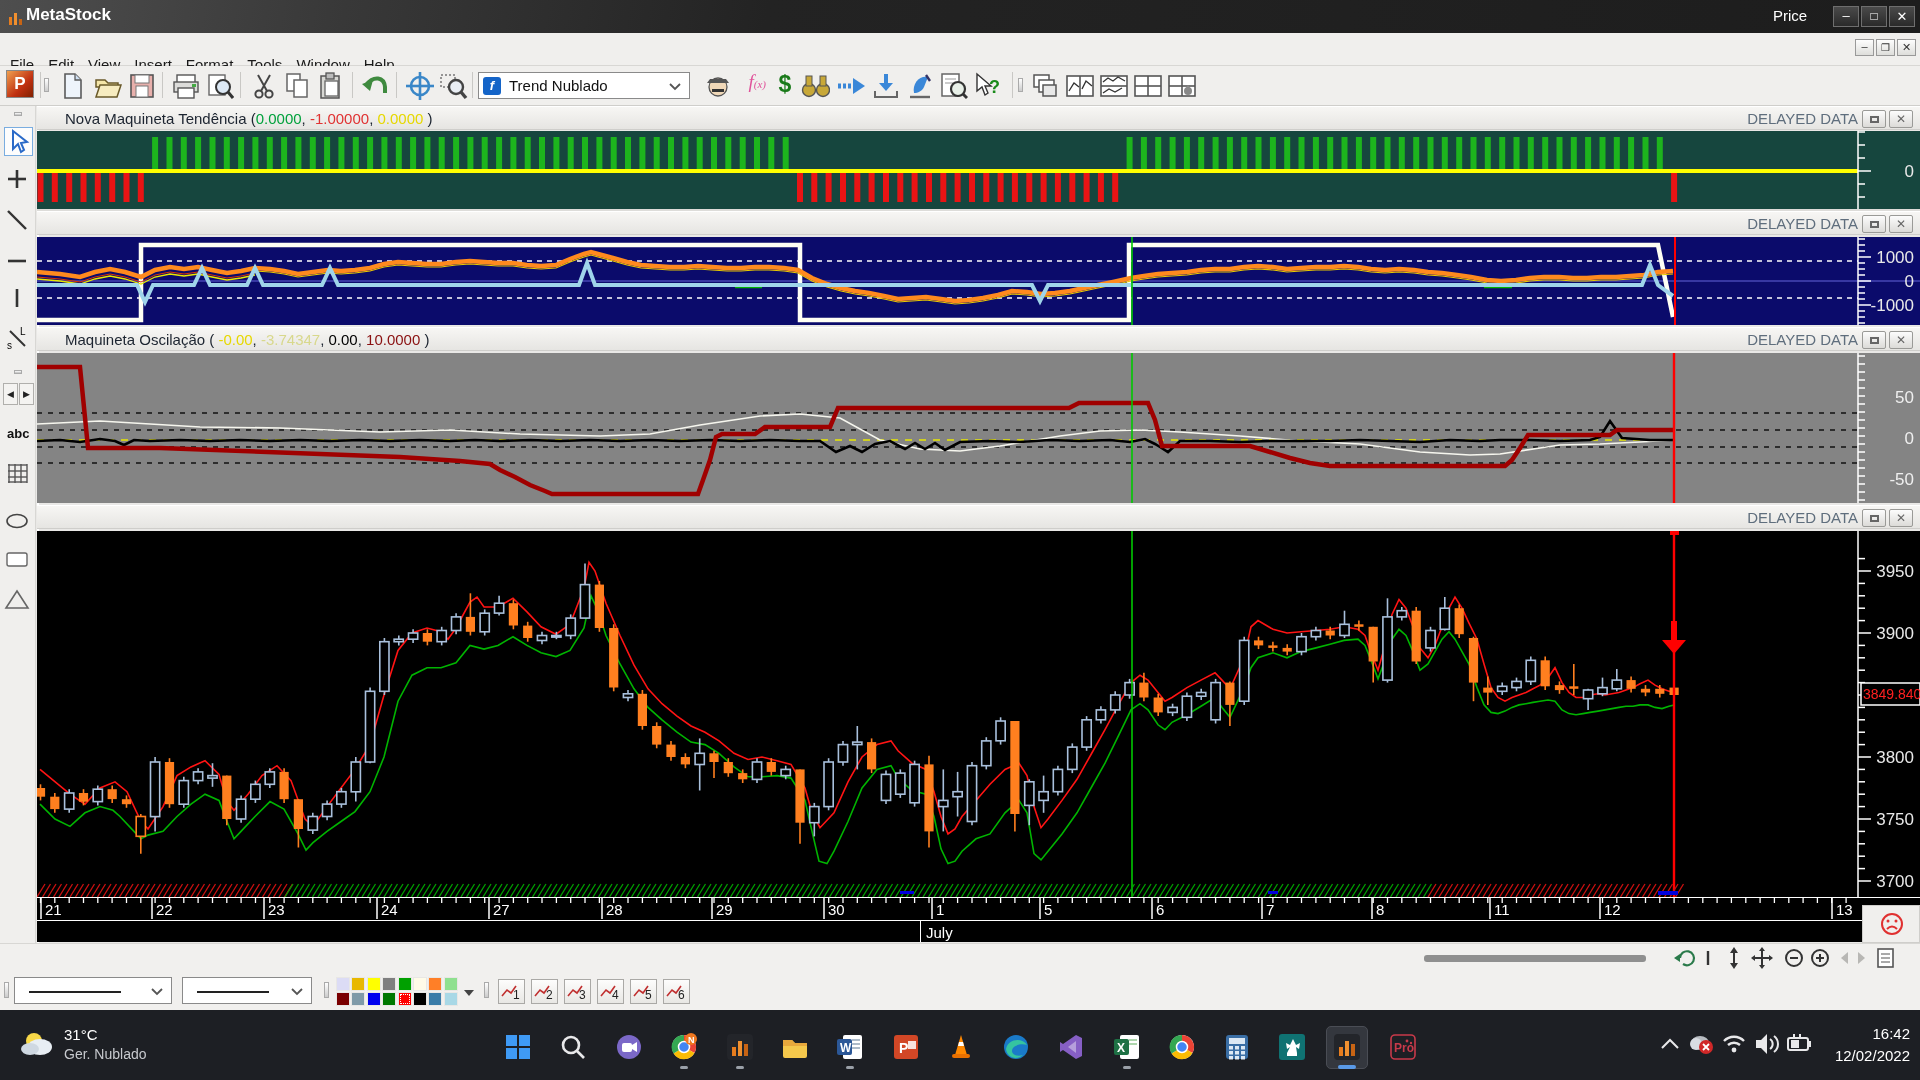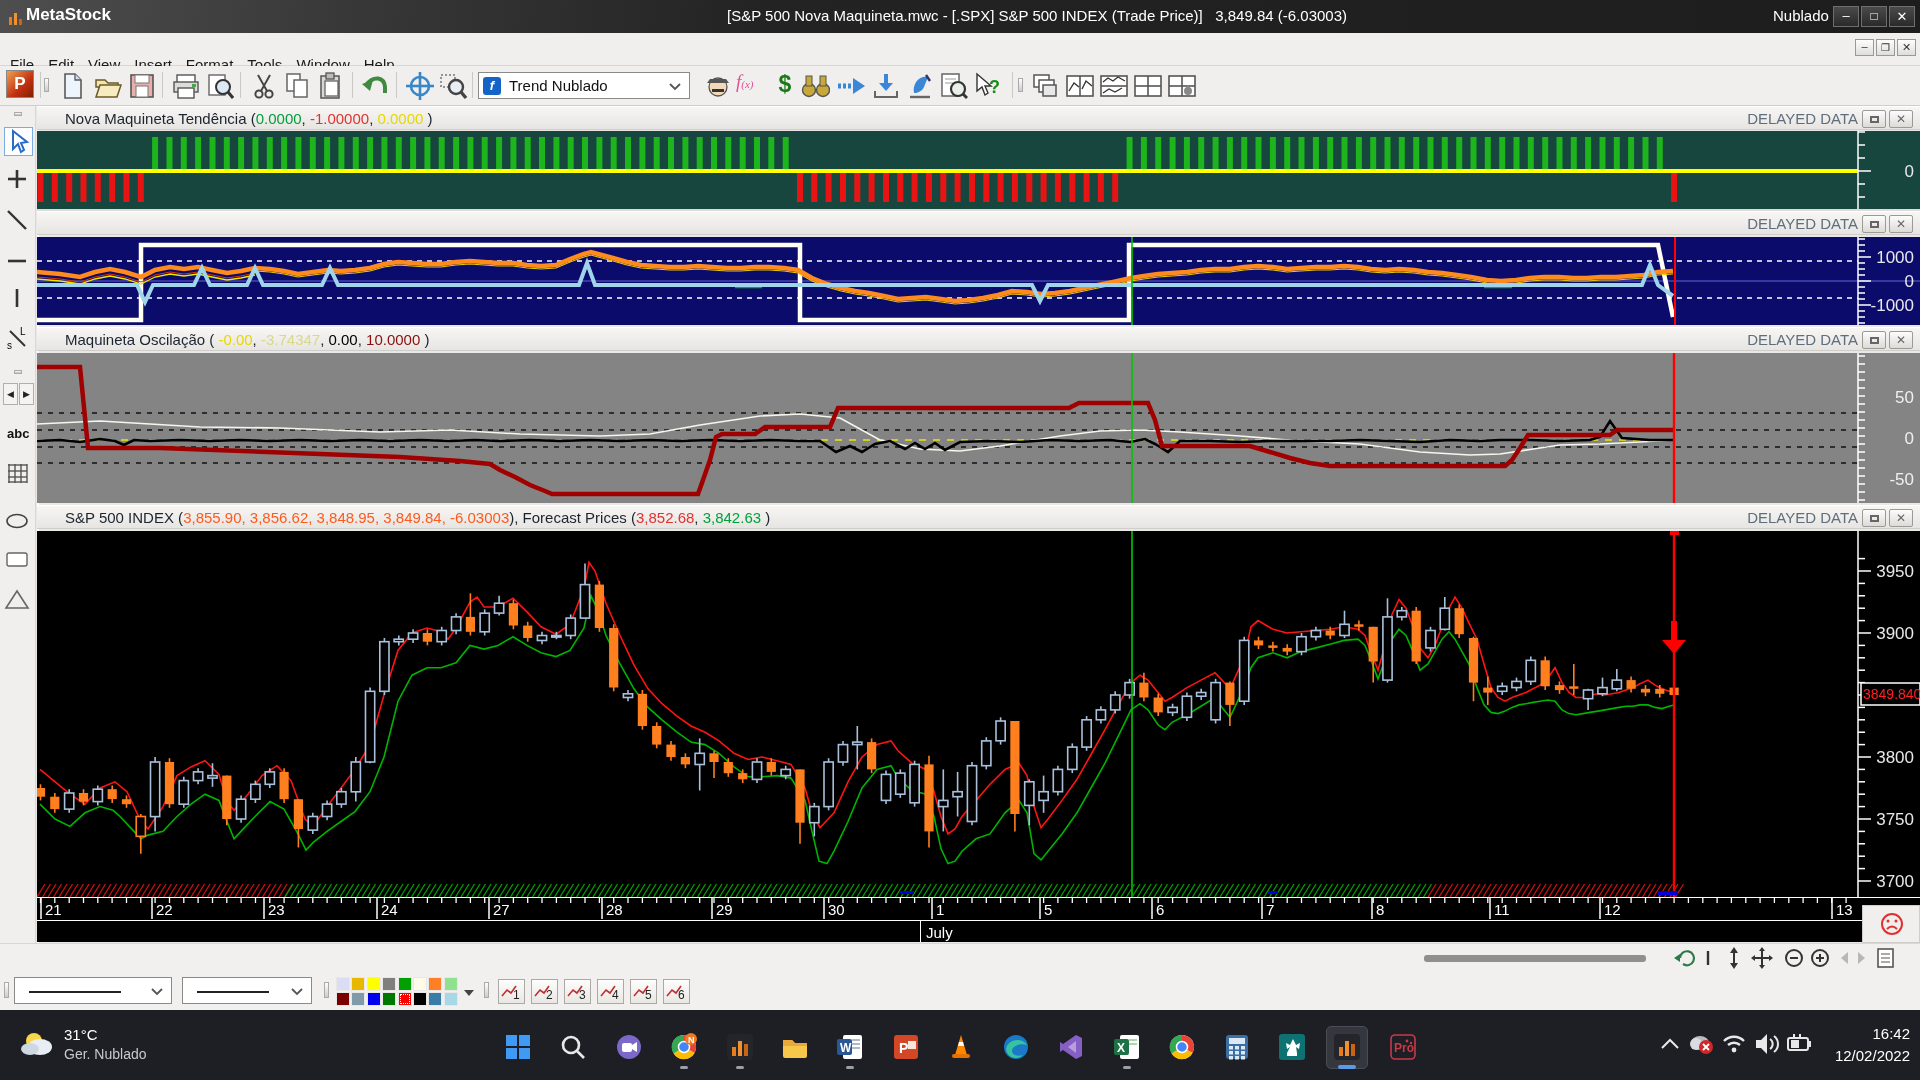--- a/index.html
+++ b/index.html
@@ -11,22 +11,21 @@
 .mi{display:inline-block;margin-right:14px}
 </style></head><body>
 
 <div class="abs" style="left:0;top:0;width:1920px;height:33px;background:linear-gradient(100deg,#4e4e4e 0%,#383838 18%,#232323 40%,#1d1d1d 100%);">
 <svg width="18" height="18" style="position:absolute;left:8px;top:8px">
       <rect x="1" y="9" width="3" height="8" fill="#e87d1e"></rect>
       <rect x="6" y="5" width="3" height="12" fill="#f09030"></rect>
       <rect x="11" y="11" width="3" height="6" fill="#c86414"></rect>
     </svg>
 <div class="abs" style="left:26px;top:5px;color:#fff;font-size:17px;font-weight:bold">MetaStock</div>
-<div class="abs" style="left:727px;top:7px;color:#fff;font-size:15px">[S&amp;P 500 Nova Maquineta.mwc - [.SPX] S&amp;P 500 INDEX (Trade Price)]&nbsp;&nbsp;&nbsp;3,849.84 (-6.03003)</div>
-<div class="abs" style="left:1773px;top:7px;color:#fff;font-size:15px">Nublado</div>
+<div class="abs" style="left:1773px;top:7px;color:#fff;font-size:15px">Price</div>
 <div class="abs" style="left:1833px;top:6px;width:26px;height:21px;background:linear-gradient(#4a4a4a,#2a2a2a);border:1px solid #6e6e6e;color:#fff;text-align:center;line-height:17px;font-size:13px">–</div>
 <div class="abs" style="left:1861px;top:6px;width:26px;height:21px;background:linear-gradient(#4a4a4a,#2a2a2a);border:1px solid #6e6e6e;color:#fff;text-align:center;line-height:19px;font-size:12px">□</div>
 <div class="abs" style="left:1889px;top:6px;width:26px;height:21px;background:linear-gradient(#4a4a4a,#2a2a2a);border:1px solid #6e6e6e;color:#fff;text-align:center;line-height:19px;font-size:13px">✕</div>
 </div>
 <div class="abs" style="left:0;top:33px;width:1920px;height:33px;background:#f0efed;border-bottom:1px solid #d8d7d4;font-size:15px;color:#1a1a1a">
 <div class="abs" style="left:10px;top:23px">
 <span class="mi"><u>F</u>ile</span><span class="mi"><u>E</u>dit</span><span class="mi"><u>V</u>iew</span><span class="mi"><u>I</u>nsert</span><span class="mi">F<u>o</u>rmat</span><span class="mi"><u>T</u>ools</span><span class="mi"><u>W</u>indow</span><span class="mi"><u>H</u>elp</span>
 </div>
 <div class="abs" style="left:1855px;top:6px;width:19px;height:17px;background:linear-gradient(#fdfdfd,#dededb);border:1px solid #999;text-align:center;line-height:13px;font-size:11px;color:#333">–</div>
 <div class="abs" style="left:1876px;top:6px;width:19px;height:17px;background:linear-gradient(#fdfdfd,#dededb);border:1px solid #999;text-align:center;line-height:15px;font-size:10px;color:#333">❐</div>
@@ -99,21 +98,21 @@
 <div class="abs" style="left:30px;top:4px;font-size:15px;color:#111">Trend Nublado</div>
 <svg width="12" height="8" style="position:absolute;right:8px;top:10px">
       <polyline points="1,1 6,6 11,1" fill="none" stroke="#555" stroke-width="1.8"></polyline>
     </svg>
   </div>
 <div class="abs" style="left:702px;top:71px;width:30px;height:30px"><svg width="30" height="30">
       <circle cx="16" cy="16" r="9" fill="#f0d8b8" stroke="#555" stroke-width="1.3"></circle>
       <path d="M5 12 h22 l-3-4 h-16z" fill="#555"></path>
       <rect x="10" y="18" width="12" height="3" fill="#333"></rect>
     </svg></div>
-<div class="abs" style="left:736px;top:71px;width:30px;height:30px;color:#e0529a;font-size:19px;font-style:italic;font-family:'Liberation Serif',serif;text-align:left">f<span style="font-size:11px">(x)</span></div>
+<div class="abs" style="left:736px;top:71px;width:30px;height:30px;color:#e0529a;font-size:19px;font-style:italic;font-family:'Liberation Serif',serif;text-align:right">f<span style="font-size:11px">(x)</span></div>
 <div class="abs" style="left:770px;top:71px;width:30px;height:30px;color:#1a7a1a;font-size:23px;font-weight:bold;text-align:center">$</div>
 <div class="abs" style="left:800px;top:71px;width:30px;height:30px"><svg width="30" height="30">
       <circle cx="9" cy="19" r="6.5" fill="#c8a838" stroke="#555" stroke-width="1.4"></circle>
       <circle cx="23" cy="19" r="6.5" fill="#c8a838" stroke="#555" stroke-width="1.4"></circle>
       <rect x="6" y="5" width="6" height="10" fill="#c8a838" stroke="#555"></rect>
       <rect x="20" y="5" width="6" height="10" fill="#c8a838" stroke="#555"></rect>
     </svg></div>
 <div class="abs" style="left:836px;top:71px;width:30px;height:30px"><svg width="30" height="30">
       <line x1="2" y1="15" x2="18" y2="15" stroke="#3a87d8" stroke-width="5" stroke-dasharray="3,2"></line>
       <polygon points="17,7 29,15 17,23" fill="#3a87d8"></polygon>
@@ -429,21 +428,20 @@
     <line x1="1821" y1="115" x2="1828" y2="115" stroke="#fff" stroke-width="1.5"></line>
     <line x1="1821" y1="123" x2="1828" y2="123" stroke="#fff" stroke-width="1.5"></line>
     <line x1="1821" y1="131" x2="1828" y2="131" stroke="#fff" stroke-width="1.5"></line>
     <line x1="1821" y1="139" x2="1828" y2="139" stroke="#fff" stroke-width="1.5"></line>
     <line x1="1821" y1="147" x2="1828" y2="147" stroke="#fff" stroke-width="1.5"></line>
     <text x="1877" y="50" fill="#efefef" font-size="17" text-anchor="end">50</text>
     <text x="1877" y="91" fill="#efefef" font-size="17" text-anchor="end">0</text>
     <text x="1877" y="132" fill="#efefef" font-size="17" text-anchor="end">-50</text>
   </svg>
 <div class="hdr" style="top:505px">
-    <div class="t">S&amp;P 500 INDEX (<span class="orr">3,855.90, 3,856.62, 3,848.95, 3,849.84, -6.03003</span>), Forecast Prices (<span class="r">3,852.68</span>, <span class="g">3,842.63</span> )</div>
     <div class="dd">DELAYED DATA</div>
     <div class="hbtn" style="right:34px"><span style="display:inline-block;width:9px;height:7px;border:2px solid #666"></span></div>
     <div class="hbtn" style="right:7px;font-size:12px;line-height:16px;color:#666">✕</div>
   </div>
 <div class="abs" style="left:37px;top:531px;width:1883px;height:366px;background:#000"></div>
 <svg width="1883" height="366" style="position:absolute;left:37px;top:531px">
     <polyline points="3.0,238.4 33.0,263.2 48.0,273.1 63.0,257.0 78.0,250.8 90.0,260.7 104.0,290.5 111.0,297.9 126.0,275.6 140.0,244.6 154.0,235.9 168.0,229.7 182.0,243.4 190.0,270.6 197.0,279.3 211.0,263.2 225.0,244.6 240.0,234.7 254.0,249.6 268.0,288.0 276.0,295.4 290.0,275.6 304.0,257.0 318.0,238.4 333.0,213.6 347.0,164.0 361.0,119.4 375.0,102.0 390.0,97.0 404.0,100.8 411.0,108.2 419.0,97.0 433.0,71.0 440.0,66.0 447.0,76.0 461.0,76.0 476.0,67.3 490.0,80.9 504.0,95.8 519.0,103.2 533.0,93.3 547.0,57.4 552.0,31.3 558.0,40.0 569.0,72.2 583.0,104.5 597.0,134.2 611.0,157.8 625.0,172.7 640.0,185.1 654.0,195.0 668.0,201.2 682.0,209.9 697.0,222.3 711.0,228.5 725.0,226.0 740.0,229.7 754.0,233.4 768.0,257.0 775.0,281.8 783.0,296.7 797.0,281.8 811.0,250.8 825.0,226.0 840.0,213.6 854.0,209.9 861.0,219.8 875.0,232.2 889.0,238.4 897.0,260.7 904.0,285.5 911.0,302.9 918.0,297.9 925.0,285.5 939.0,269.4 953.0,253.3 968.0,238.4 982.0,232.2 990.0,244.6 997.0,275.6 1004.0,296.7 1011.0,288.0 1025.0,269.4 1040.0,248.3 1054.0,223.5 1068.0,198.7 1082.0,172.7 1094.0,151.6 1103.0,144.2 1111.0,149.1 1121.0,161.5 1128.0,170.2 1135.0,166.5 1150.0,156.6 1164.0,149.1 1178.0,141.7 1185.0,149.1 1193.0,157.8 1207.0,126.8 1214.0,95.8 1221.0,89.6 1236.0,98.3 1250.0,102.0 1264.0,100.8 1279.0,99.5 1293.0,98.3 1307.0,95.8 1321.0,98.3 1328.0,104.5 1334.0,121.8 1341.0,139.2 1348.0,114.4 1355.0,83.4 1362.0,68.5 1369.0,77.2 1376.0,95.8 1383.0,116.9 1391.0,126.8 1398.0,114.4 1405.0,95.8 1412.0,77.2 1418.0,66.0 1425.0,77.2 1432.0,92.1 1440.0,108.2 1447.0,133.0 1454.0,156.6 1461.0,166.5 1468.0,170.2 1475.0,166.5 1482.0,164.0 1489.0,161.5 1496.0,157.8 1503.0,154.1 1511.0,146.6 1518.0,136.7 1525.0,151.6 1532.0,161.5 1539.0,166.5 1546.0,166.5 1553.0,164.0 1561.0,162.8 1568.0,164.0 1575.0,162.8 1582.0,161.5 1589.0,159.0 1596.0,156.6 1603.0,152.8 1611.0,149.1 1618.0,154.1 1625.0,157.8 1632.0,160.3 1637.0,160.3" fill="none" stroke="#ff1414" stroke-width="1.6"></polyline>
     <polyline points="3.0,273.1 18.0,288.0 33.0,295.4 48.0,281.8 63.0,275.6 76.0,279.3 83.0,285.5 97.0,300.4 104.0,307.8 111.0,304.1 126.0,300.4 140.0,285.5 154.0,273.1 168.0,263.2 182.0,269.4 190.0,290.5 197.0,307.8 204.0,300.4 218.0,285.5 233.0,270.6 247.0,278.1 261.0,302.9 269.0,319.0 276.0,311.6 290.0,300.4 304.0,290.5 318.0,280.6 333.0,260.7 347.0,226.0 361.0,170.2 375.0,144.2 390.0,136.7 404.0,136.7 419.0,131.8 433.0,114.4 447.0,118.1 461.0,114.4 476.0,105.7 490.0,114.4 504.0,121.8 519.0,125.6 533.0,119.4 547.0,97.0 554.0,64.8 561.0,79.7 569.0,104.5 583.0,133.0 597.0,157.8 611.0,176.4 625.0,188.8 640.0,201.2 654.0,211.1 668.0,213.6 682.0,222.3 697.0,235.9 711.0,245.8 725.0,245.8 740.0,244.6 754.0,247.1 768.0,269.4 775.0,300.4 782.0,330.2 790.0,332.6 797.0,320.2 811.0,290.5 825.0,257.0 840.0,238.4 854.0,234.7 861.0,247.1 875.0,259.5 889.0,263.2 897.0,285.5 904.0,317.8 911.0,332.6 918.0,330.2 925.0,320.2 939.0,307.8 953.0,302.9 968.0,281.8 982.0,269.4 990.0,281.8 997.0,322.7 1004.0,328.9 1011.0,320.2 1025.0,302.9 1040.0,281.8 1054.0,257.0 1068.0,232.2 1082.0,203.7 1094.0,178.9 1103.0,172.7 1111.0,178.9 1121.0,193.8 1128.0,198.7 1135.0,191.3 1150.0,183.8 1164.0,175.2 1178.0,166.5 1185.0,176.4 1193.0,186.3 1207.0,156.6 1214.0,136.7 1221.0,126.8 1236.0,121.8 1250.0,126.8 1264.0,120.6 1279.0,116.9 1293.0,113.2 1307.0,109.4 1321.0,108.2 1328.0,114.4 1334.0,129.3 1341.0,147.9 1348.0,129.3 1355.0,108.2 1362.0,98.3 1369.0,104.5 1376.0,120.6 1383.0,139.2 1391.0,133.0 1398.0,120.6 1405.0,108.2 1412.0,100.8 1418.0,108.2 1425.0,120.6 1432.0,133.0 1440.0,156.6 1447.0,173.9 1454.0,181.4 1461.0,182.6 1468.0,180.1 1475.0,176.4 1482.0,173.9 1489.0,172.7 1496.0,171.4 1503.0,170.2 1511.0,169.0 1518.0,170.2 1525.0,178.9 1532.0,182.6 1539.0,183.8 1546.0,182.6 1553.0,181.4 1561.0,180.1 1568.0,178.9 1575.0,177.6 1582.0,176.4 1589.0,175.2 1596.0,175.2 1603.0,173.9 1611.0,173.9 1618.0,176.4 1625.0,177.6 1632.0,175.2 1637.0,173.9" fill="none" stroke="#00b400" stroke-width="1.6"></polyline>
     <line x1="3.5" y1="253.3" x2="3.5" y2="269.4" stroke="#ff7f1f" stroke-width="1.6"></line>
     <rect x="-1.1" y="257.0" width="9.2" height="8.7" fill="#ff7f1f"></rect>

